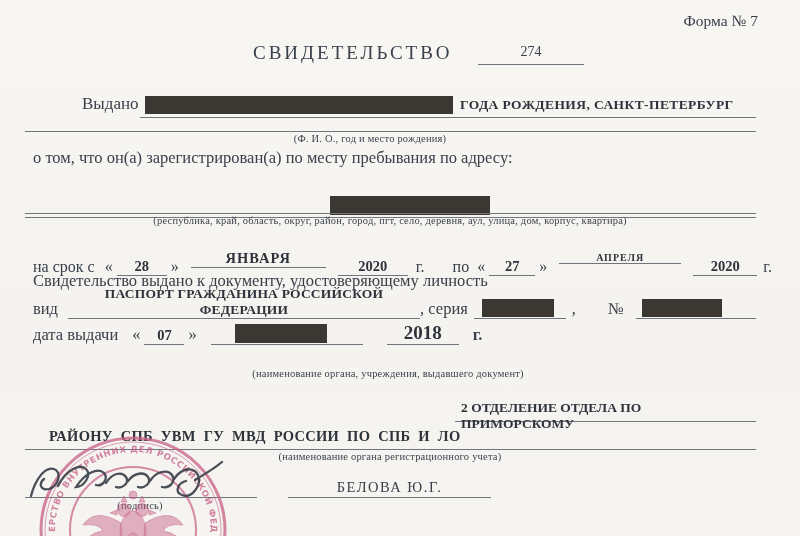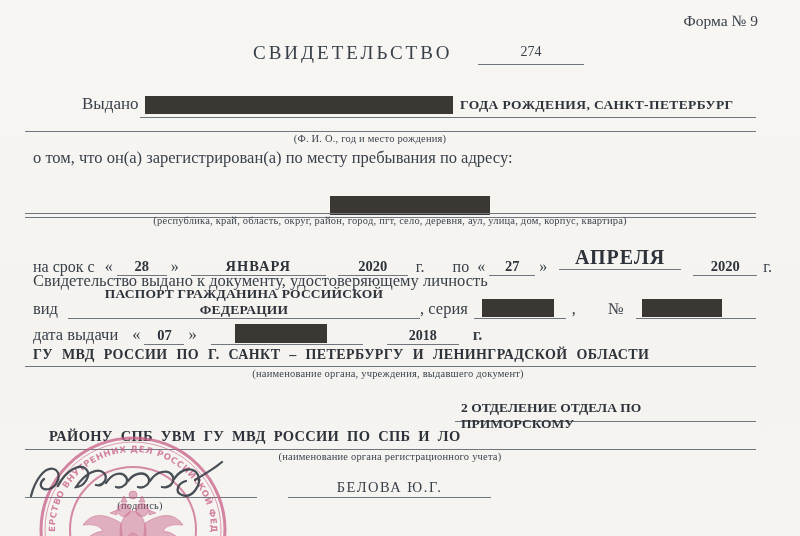--- a/index.html
+++ b/index.html
@@ -18,21 +18,21 @@
   .flexrow{display:flex;align-items:flex-end;}
   .stamp-layer{z-index:2;opacity:.85;}
   .sig-layer{z-index:3;}
   .txt-layer{z-index:1;}
 </style>
 </head>
 <body>
 
 <div class="page">
 
-  <div class="abs txt-layer" style="top:12px;right:42px;font-size:15.5px;">Форма № 9</div>
+  <div class="abs txt-layer" style="top:12px;right:42px;font-size:15.5px;">Форма № 7</div>
 
   <div class="abs txt-layer" style="top:42px;left:253px;font-size:19px;letter-spacing:3px;">СВИДЕТЕЛЬСТВО</div>
   <div class="abs txt-layer cell" style="top:44px;left:478px;width:106px;height:20px;font-size:14px;">274</div>
 
   <div class="abs txt-layer" style="top:94px;left:82px;font-size:17px;">Выдано</div>
   <div class="abs txt-layer field" style="top:94px;left:140px;width:616px;height:23px;">
     <span class="redact abs" style="left:5px;top:2px;width:308px;height:18px;"></span>
     <span class="abs typed" style="left:320px;top:3px;font-size:13.5px;letter-spacing:.4px;">ГОДА РОЖДЕНИЯ, САНКТ-ПЕТЕРБУРГ</span>
   </div>
   <div class="abs txt-layer rule" style="top:117px;left:25px;width:731px;height:14px;"></div>
@@ -44,28 +44,28 @@
     <span class="redact abs" style="left:305px;top:2px;width:160px;height:19px;"></span>
   </div>
   <div class="abs txt-layer rule" style="top:199px;left:25px;width:731px;height:14px;"></div>
   <div class="abs txt-layer cap" style="top:215px;left:40px;width:700px;">(республика, край, область, округ, район, город, пгт, село, деревня, аул, улица, дом, корпус, квартира)</div>
 
   <div class="abs txt-layer flexrow" style="top:254px;left:33px;width:739px;height:22px;font-size:16px;">
     <span>на срок с</span>
     <span style="margin-left:10px;">«</span>
     <span class="cell typed" style="width:50px;margin:0 4px;font-size:14.5px;">28</span>
     <span>»</span>
-    <span class="cell typed" style="flex:1.55;margin:0 12px;font-size:14.5px;letter-spacing:1px;">ЯНВАРЯ</span>
+    <span class="cell typed" style="flex:1.55;margin:8px 12px;font-size:14.5px;letter-spacing:1px;">ЯНВАРЯ</span>
     <span class="cell typed" style="width:70px;margin-right:8px;font-size:14.5px;">2020</span>
     <span>г.</span>
     <span style="margin-left:28px;">по</span>
     <span style="margin-left:8px;">«</span>
     <span class="cell typed" style="width:46px;margin:0 4px;font-size:14.5px;">27</span>
     <span>»</span>
-    <span class="cell typed" style="flex:1.4;margin:6px 12px;font-size:20px;letter-spacing:1px;">АПРЕЛЯ</span>
+    <span class="cell typed" style="flex:1.4;margin:12px 12px;font-size:10px;letter-spacing:1px;">АПРЕЛЯ</span>
     <span class="cell typed" style="width:64px;margin-right:6px;font-size:14.5px;">2020</span>
     <span>г.</span>
   </div>
 
   <div class="abs txt-layer" style="top:271px;left:33px;font-size:16.5px;">Свидетельство выдано к документу, удостоверяющему личность</div>
 
   <div class="abs txt-layer flexrow" style="top:296px;left:33px;width:723px;height:23px;font-size:16.5px;">
     <span>вид</span>
     <span class="cell typed" style="width:352px;margin-left:10px;font-size:13.5px;letter-spacing:.2px;">ПАСПОРТ ГРАЖДАНИНА РОССИЙСКОЙ ФЕДЕРАЦИИ</span>
     <span>, серия</span>
@@ -80,27 +80,24 @@
   </div>
 
   <div class="abs txt-layer flexrow" style="top:322px;left:33px;width:723px;height:23px;font-size:16.5px;">
     <span>дата выдачи</span>
     <span style="margin-left:14px;">«</span>
     <span class="cell typed" style="width:40px;margin:0 4px;font-size:14.5px;">07</span>
     <span>»</span>
     <span class="cell" style="width:152px;margin-left:14px;position:relative;height:21px;">
       <span class="redact abs" style="left:24px;top:1px;width:92px;height:19px;"></span>
     </span>
-    <span class="cell typed" style="width:72px;margin-left:24px;font-size:14px;">2018</span>
+    <span class="cell typed" style="width:72px;margin-left:24px;font-size:19px;">2018</span>
     <span style="margin-left:14px;font-weight:700;">г.</span>
   </div>
 
-  <div class="abs txt-layer rule" style="top:345px;left:25px;width:731px;height:21px;">
-    <span class="typed" style="margin-left:8px;font-size:14px;word-spacing:5px;letter-spacing:.4px;">ГУ МВД РОССИИ ПО Г. САНКТ – ПЕТЕРБУРГУ И ЛЕНИНГРАДСКОЙ ОБЛАСТИ</span>
-  </div>
   <div class="abs txt-layer cap" style="top:368px;left:38px;width:700px;">(наименование органа, учреждения, выдавшего документ)</div>
 
   <div class="abs txt-layer cell typed" style="top:400px;left:455px;width:301px;height:22px;font-size:13.5px;text-align:left;padding-left:6px;box-sizing:border-box;">2 ОТДЕЛЕНИЕ ОТДЕЛА  ПО ПРИМОРСКОМУ</div>
   <div class="abs txt-layer rule" style="top:427px;left:25px;width:731px;height:22px;">
     <span class="typed" style="margin-left:24px;font-size:14.5px;word-spacing:4px;letter-spacing:.3px;">РАЙОНУ СПБ УВМ  ГУ  МВД РОССИИ  ПО СПБ  И  ЛО</span>
   </div>
   <div class="abs txt-layer cap" style="top:451px;left:40px;width:700px;">(наименование органа регистрационного учета)</div>
 
   <div class="abs txt-layer rule" style="top:479px;left:25px;width:232px;height:18px;"></div>
   <div class="abs txt-layer cap" style="top:500px;left:75px;width:130px;">(подпись)</div>

